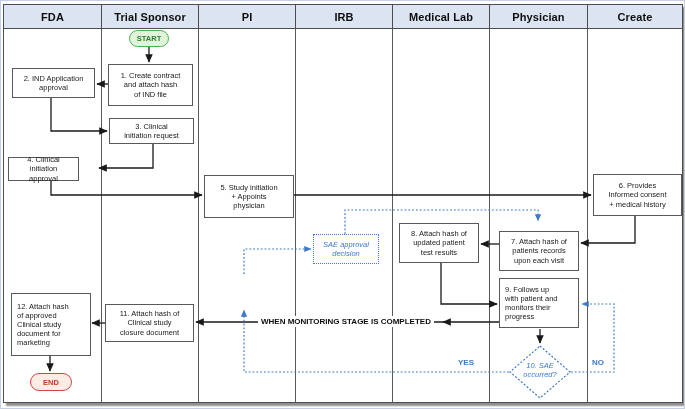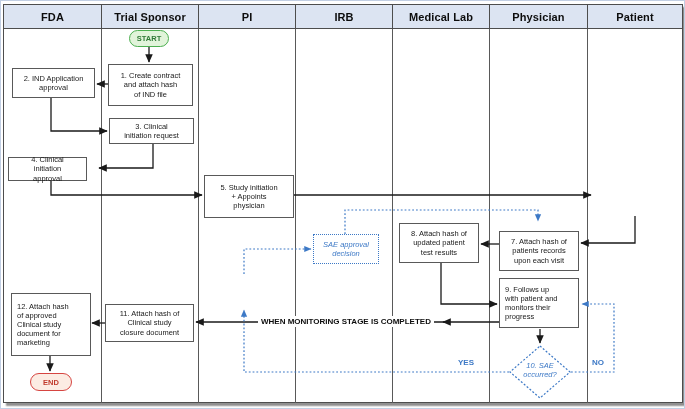--- a/index.html
+++ b/index.html
@@ -55,21 +55,21 @@
 
 <div id="stage" style="--blue: #3d79c6; --green_border: #4caf50; --green_fill: #e1f4da; --red_border: #d64541; --red_fill: #fcece3; --header_bg: #dce4f2; --line: #595959;">
   <div id="frame"></div>
 
   <div class="hdr" style="left:2px;width:99px;">FDA</div>
   <div class="hdr" style="left:100px;width:98px;">Trial Sponsor</div>
   <div class="hdr" style="left:197px;width:98px;">PI</div>
   <div class="hdr" style="left:294px;width:98px;">IRB</div>
   <div class="hdr" style="left:391px;width:98px;">Medical Lab</div>
   <div class="hdr" style="left:488px;width:99px;">Physician</div>
-  <div class="hdr" style="left:586px;width:96px;">Patient</div>
+  <div class="hdr" style="left:586px;width:96px;">Create</div>
 
   <div class="vline" style="left:100px;"></div>
   <div class="vline" style="left:197px;"></div>
   <div class="vline" style="left:294px;"></div>
   <div class="vline" style="left:391px;"></div>
   <div class="vline" style="left:488px;"></div>
   <div class="vline" style="left:586px;"></div>
 
   <svg id="connectors" viewBox="0 0 685 409">
     <defs>
@@ -107,25 +107,28 @@
 
   <div class="pill start" style="left:128px;top:29px;width:40px;height:17px;">START</div>
 
   <div class="node" style="left:107px;top:63px;width:85px;height:42px;">1. Create contract
 and attach hash
 of IND file</div>
   <div class="node" style="left:11px;top:67px;width:83px;height:30px;">2. IND Application
 approval</div>
   <div class="node" style="left:108px;top:117px;width:85px;height:26px;">3. Clinical
 initiation request</div>
-  <div class="node" style="left:7px;top:156px;width:79px;height:24px;">4. Clinical initiation
+  <div class="node" style="left:7px;top:156px;width:71px;height:24px;">4. Clinical initiation
 approval</div>
   <div class="node" style="left:203px;top:174px;width:90px;height:43px;">5. Study initiation
 + Appoints
 physician</div>
+  <div class="node" style="left:592px;top:173px;width:89px;height:42px;">6. Provides
+Informed consent
++ medical history</div>
   <div class="node" style="left:498px;top:230px;width:80px;height:40px;">7. Attach hash of
 patients records
 upon each visit</div>
   <div class="node" style="left:398px;top:222px;width:80px;height:40px;">8. Attach hash of
 updated patient
 test results</div>
   <div class="node align-left" style="left:498px;top:277px;width:80px;height:50px;">9. Follows up
 with patient and
 monitors their
 progress</div>

